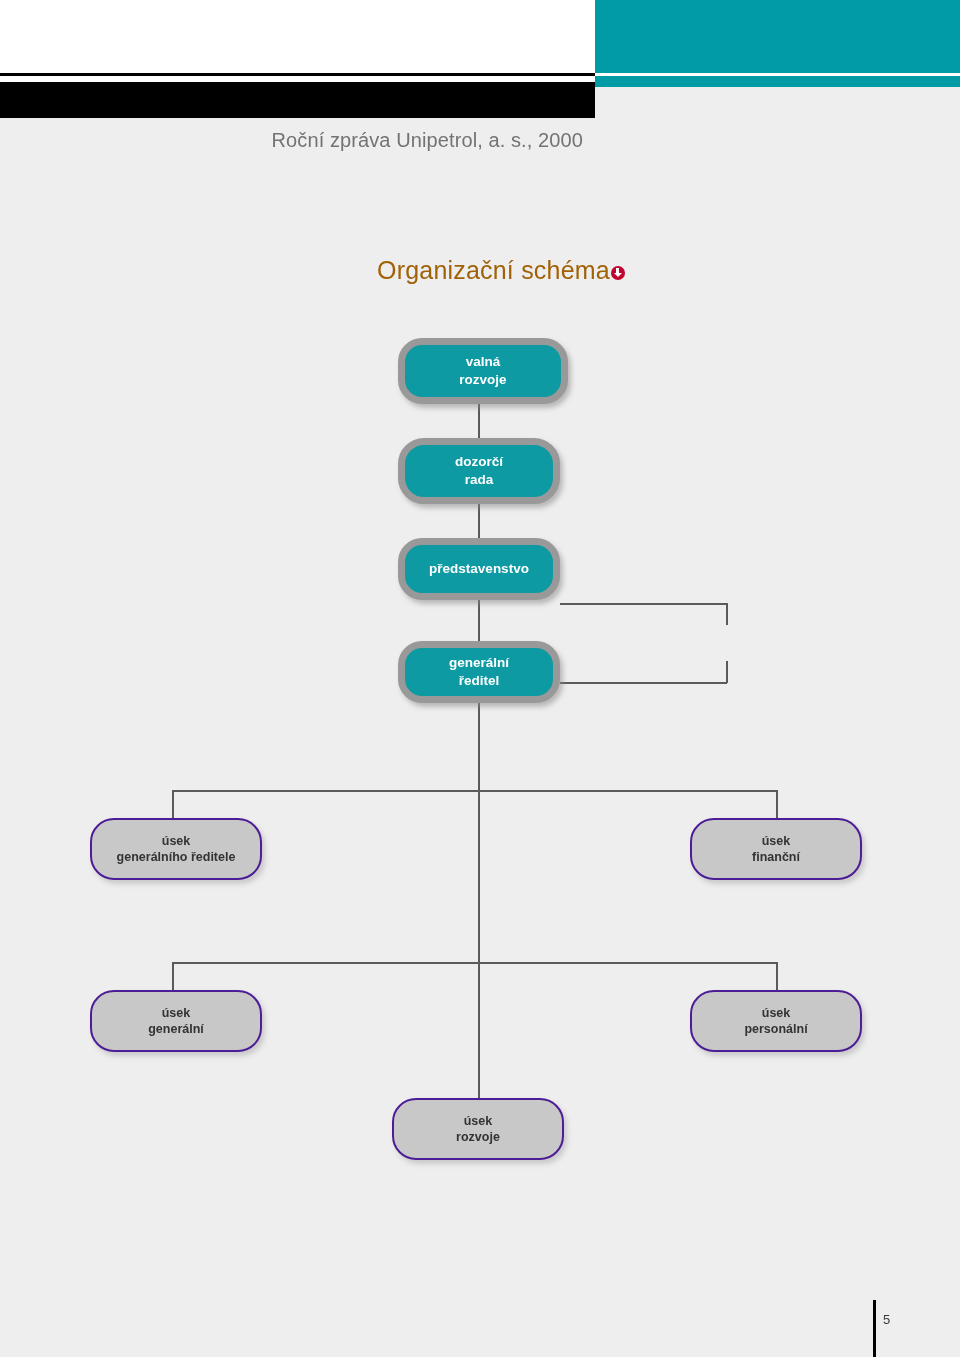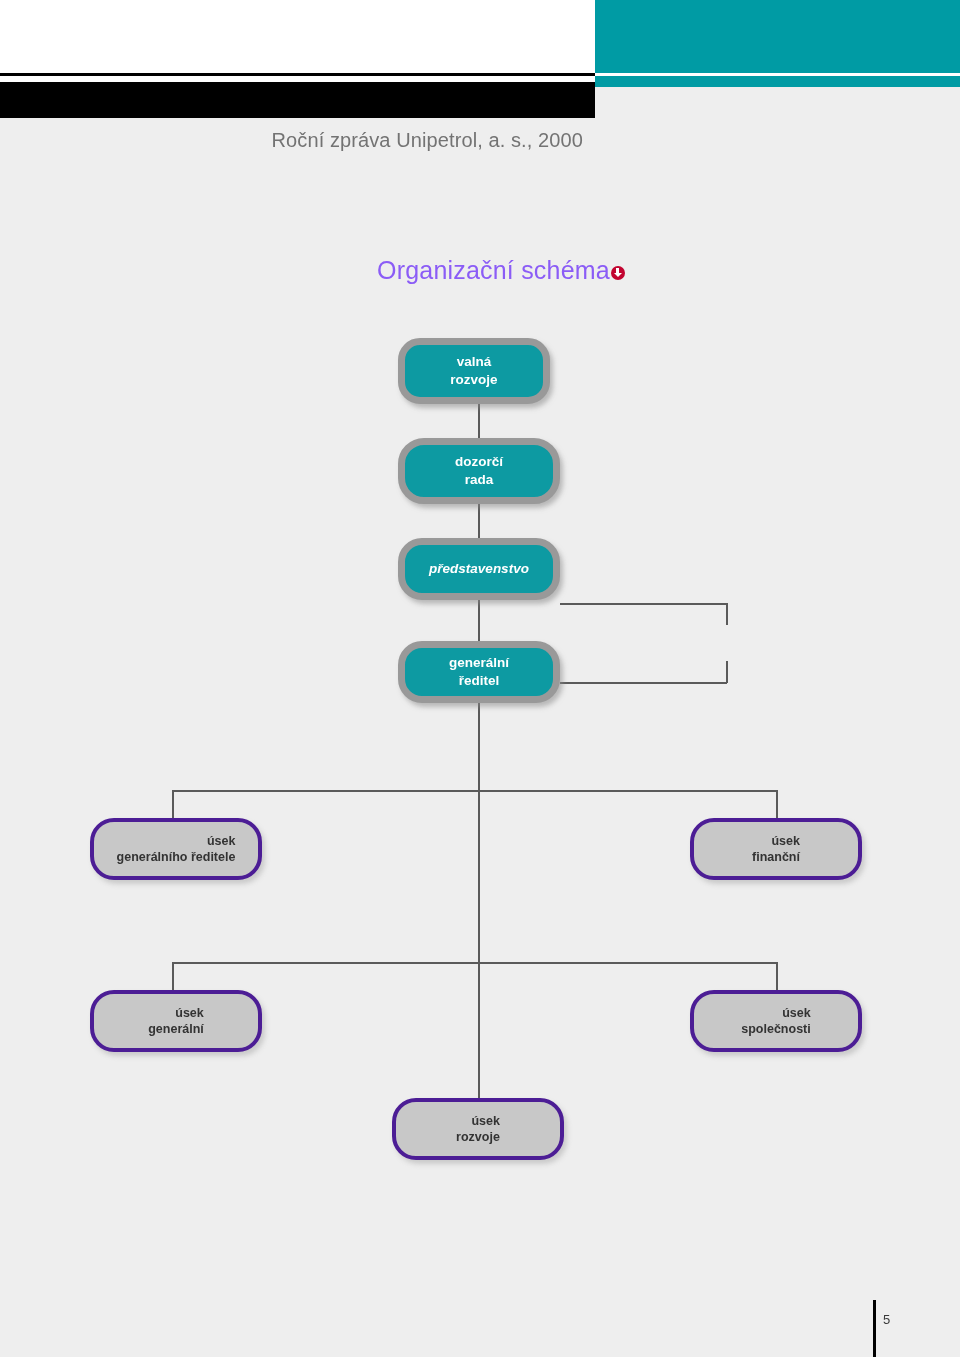--- a/index.html
+++ b/index.html
@@ -73,21 +73,21 @@
     white-space: nowrap;
     margin-top: 40px;
   }
 
   
   .page-title {
     position: absolute;
     left: 377px;
     top: 256px;
     font-size: 25px;
-    color: #8b5cf6;
+    color: #a16207;
     letter-spacing: .2px;
     white-space: nowrap;
   }
   .title-dot {
     display: inline-block;
     width: 14px; height: 14px;
     border-radius: 50%;
     background: #c20430;
     position: relative;
     vertical-align: -1px;
@@ -152,26 +152,25 @@
     background: #b4b4b4;
     border: 7px solid #8e8e8e;
     color: #ffffff;
     font-size: 13px;
     font-weight: bold;
     box-shadow: 3px 4px 5px rgba(150,150,150,.5);
   }
   
   .node.grey-light {
     background: #c8c8c8;
-    border: 4px solid #4c1d95;
+    border: 2px solid #4c1d95;
     color: #333333;
     font-size: 12.5px;
     font-weight: bold;
     box-shadow: 3px 4px 5px rgba(160,160,160,.45);
-    text-align: right;
   }
 
   
   .footer-rule {
     position: absolute;
     left: 873px;
     top: 1300px;
     width: 2.5px;
     height: 57px;
     background: #000000;
@@ -216,35 +215,35 @@
     <div class="ln ln-v" style="left:478px; top:703px;  height:408px;"></div>
 
     <div class="ln ln-h" style="left:172px; top:790px;  width:605px;"></div>
     <div class="ln ln-v" style="left:172px; top:790px;  height:30px;"></div>
     <div class="ln ln-v" style="left:776px; top:790px;  height:30px;"></div>
 
     <div class="ln ln-h" style="left:172px; top:962px;  width:605px;"></div>
     <div class="ln ln-v" style="left:172px; top:962px;  height:30px;"></div>
     <div class="ln ln-v" style="left:776px; top:962px;  height:30px;"></div>
 
-    <div class="node teal" style="left:398px; top:338px; width:152px; height:66px;border-radius:22px;">
+    <div class="node teal" style="left:398px; top:338px; width:170px; height:66px;">
       <span>
         <span class="lbl">valná</span>
         <span class="lbl">rozvoje</span>
       </span>
     </div>
 
     <div class="node teal" style="left:398px; top:438px; width:162px; height:66px;border-radius:26px;">
       <span>
         <span class="lbl">dozorčí</span>
         <span class="lbl">rada</span>
       </span>
     </div>
 
-    <div class="node teal" style="left:398px; top:538px; width:162px; height:62px;font-style:italic;">
+    <div class="node teal" style="left:398px; top:538px; width:162px; height:62px;">
       <span>
         <span class="lbl">představenstvo</span>
       </span>
     </div>
 
 
     <div class="node teal" style="left:398px; top:641px; width:162px; height:62px;text-align:center;">
       <span>
         <span class="lbl">generální</span>
         <span class="lbl">ředitel</span>
@@ -268,21 +267,21 @@
     <div class="node grey-light" style="left:90px; top:990px; width:172px; height:62px;">
       <span>
         <span class="lbl">úsek</span>
         <span class="lbl">generální</span>
       </span>
     </div>
 
     <div class="node grey-light" style="left:690px; top:990px; width:172px; height:62px;">
       <span>
         <span class="lbl">úsek</span>
-        <span class="lbl">společnosti</span>
+        <span class="lbl">personální</span>
       </span>
     </div>
 
     <div class="node grey-light" style="left:392px; top:1098px; width:172px; height:62px;">
       <span>
         <span class="lbl">úsek</span>
         <span class="lbl">rozvoje</span>
       </span>
     </div>
 

